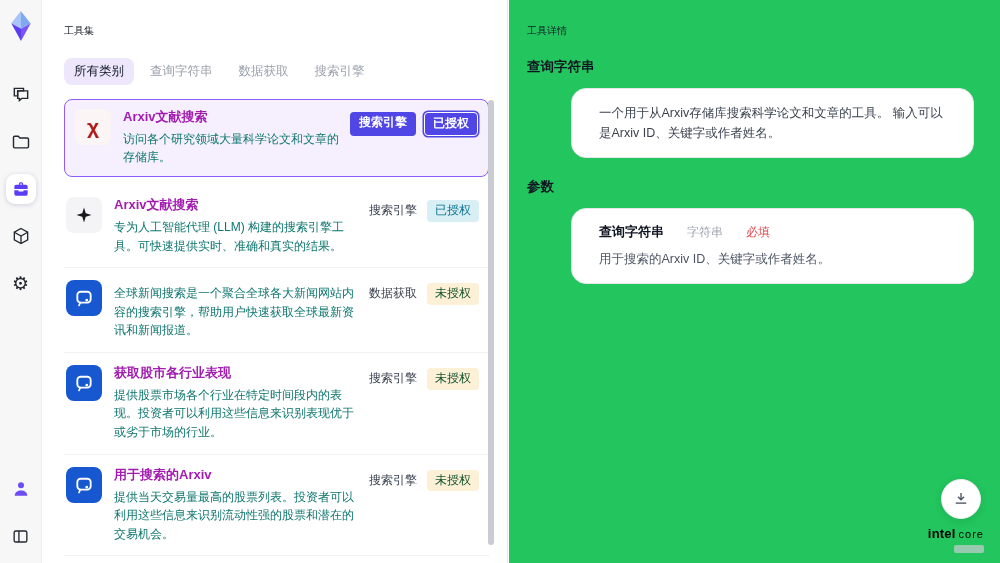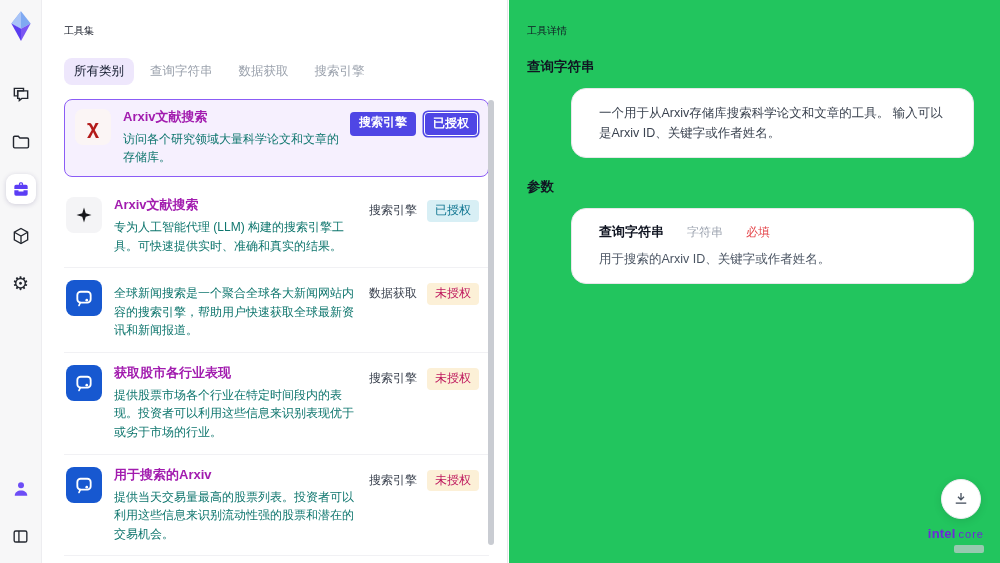--- a/index.html
+++ b/index.html
@@ -36,21 +36,21 @@
   .icon-tavily  { background:#f4f4f6; }
   .icon-qnews   { background:#1758d0; }
   .tool-main { flex:1; min-width:0; margin:0 10px 0 12px; }
   .tool-title { font-size:13px; font-weight:700; color:#a21caf; line-height:1.3; }
   .tool-desc { font-size:12px; color:#0f766e; line-height:1.55; margin-top:4px; }
   .tool-badges { display:flex; gap:8px; flex-shrink:0; padding-top:3px; }
   .badge { font-size:12px; padding:3px 8px; border-radius:4px; white-space:nowrap; line-height:1.3; }
   .badge.cat { color:#3c4350; padding:3px 2px; }
   .tool-row.selected .badge.cat { background:#4f46e5; color:#fff; padding:3px 9px; font-weight:600; }
   .badge.auth-yes { background:#d8eff5; color:#0e7490; }
-  .badge.auth-no  { background:#fcf0d7; color:#be185d; }
+  .badge.auth-no  { background:#fcf0d7; color:#14532d; }
   .tool-row.selected .badge.auth-yes { background:#4f46e5; color:#fff; border:1px solid #fff;
     box-shadow:0 0 0 1.5px #4f46e5; font-weight:600; }
 
   .scrollbar-thumb { position:absolute; right:13px; top:100px; width:6px; height:445px;
     background:#c9ccd2; border-radius:3px; }
 
   
   .right-panel { position:absolute; left:509px; top:0; width:491px; height:563px;
     padding:16px 26px 0 18px; background:#22c55e; }
   .section-h { font-size:13.5px; font-weight:700; color:#101522; margin:20px 0 12px; }
@@ -59,21 +59,21 @@
   .param-head { display:flex; align-items:baseline; gap:23px; }
   .param-name { font-size:13px; font-weight:700; color:#101522; }
   .param-type { font-size:12px; color:#9ca3af; }
   .param-req  { font-size:12px; color:#e5484d; }
   .param-desc { font-size:12.5px; color:#4b5563; margin-top:9px; line-height:1.5; }
 
   
   .fab { position:absolute; right:19px; bottom:44px; width:40px; height:40px; border-radius:50%;
     background:#fff; border:1px solid #ececf0; box-shadow:0 2px 8px rgba(0,0,0,.10);
     display:flex; align-items:center; justify-content:center; cursor:pointer; }
-  .brand { position:absolute; right:16px; bottom:10px; text-align:right; color:#6d28d9; line-height:1.1; }
+  .brand { position:absolute; right:16px; bottom:10px; text-align:right; color:#000000; line-height:1.1; }
   .brand .b1 { font-size:13px; font-weight:700; letter-spacing:.2px; }
   .brand .b2 { font-size:11px; font-weight:400; letter-spacing:1px; margin-left:3px; }
   .brand-sub { width:30px; height:8px; background:#c9ccd1; border-radius:2px; margin:3px 0 0 auto; opacity:.7; }
 </style>
 </head>
 <body>
 
 <nav class="rail">
   <div class="rail-logo">
     <svg viewBox="0 0 32 36" width="28" height="32">

